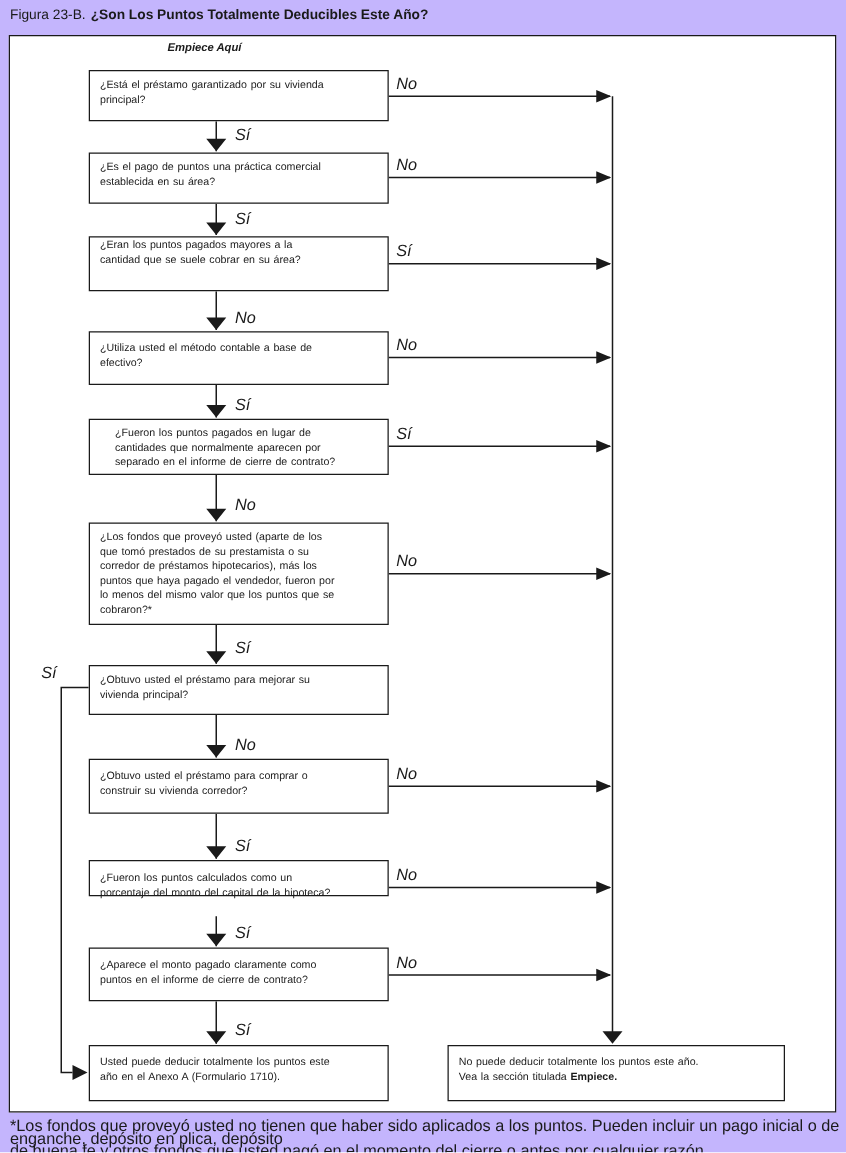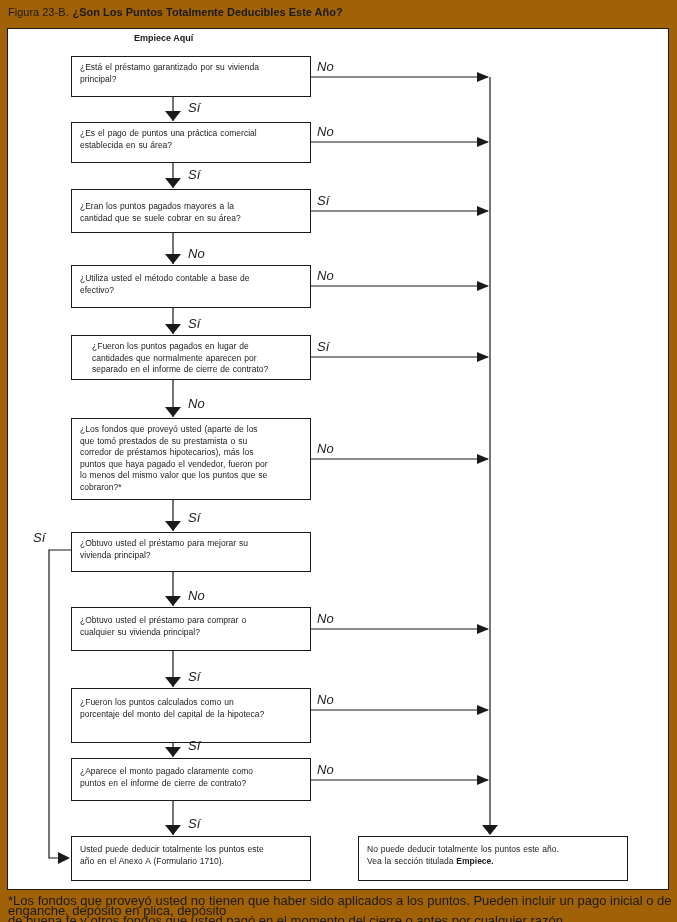--- a/index.html
+++ b/index.html
@@ -1,39 +1,39 @@
 <!DOCTYPE html>
 <html><head>
 <meta charset="utf-8">
 <style>
   html,body{margin:0;padding:0;background:#fff;}
   .page{
-    position:relative;width:677px;height:922px;background:#a16207;
+    position:relative;width:677px;height:922px;background:#c4b5fd;
     font-family:"Liberation Sans", sans-serif;color:#1a1a1a;overflow:hidden;
   }
   .title{position:absolute;left:8px;top:6px;font-size:11px;white-space:nowrap;}
   .title .prefix{font-weight:normal;margin-right:4px;}
   .title .main{font-weight:bold;}
   .frame{position:absolute;left:7px;top:28px;width:662px;height:862px;border:1px solid #1a1a1a;box-sizing:border-box;background:#fff;}
   svg.connectors{position:absolute;left:0;top:0;width:677px;height:922px;pointer-events:none;}
-  .start{position:absolute;left:134px;top:33px;font-size:9px;font-weight:bold;}
+  .start{position:absolute;left:134px;top:33px;font-size:9px;font-weight:bold;font-style:italic;}
   .qbox{
     position:absolute;left:71px;width:240px;border:1px solid #1a1a1a;box-sizing:border-box;
     background:#fff;font-size:8.5px;line-height:11.6px;padding:5px 6px 0 8px;
     white-space:pre-line;word-spacing:0.6px;
   }
   .b1{top:56px;height:41px;}
   .b2{top:122px;height:41px;}
-  .b3{top:189px;height:44px;padding-top:11px;}
+  .b3{top:189px;height:44px;padding-top:0;}
   .b4{top:265px;height:43px;padding-top:7px;}
   .b5{top:335px;height:45px;padding-left:20px;}
   .b6{top:418px;height:82px;}
   .b7{top:532px;height:40px;}
   .b8{top:607px;height:44px;padding-top:7px;}
-  .b9{top:688px;height:55px;padding-top:8px;}
+  .b9{top:688px;height:29px;padding-top:8px;}
   .b10{top:758px;height:43px;padding-top:7px;}
   .tL{top:836px;height:45px;padding-top:7px;}
   .tR{left:358px;width:270px;top:836px;height:45px;padding-top:7px;}
   .tR .bold{font-weight:bold;}
   .lbl{position:absolute;font-size:13px;font-style:italic;white-space:nowrap;}
   .footnote{
     position:absolute;left:8px;top:896px;width:664px;font-size:13px;line-height:10px;
     white-space:pre-line;color:#1a1a1a;
   }
 </style>
@@ -78,21 +78,21 @@
 separado en el informe de cierre de contrato?</div>
   <div class="qbox b6">¿Los fondos que proveyó usted (aparte de los
 que tomó prestados de su prestamista o su
 corredor de préstamos hipotecarios), más los
 puntos que haya pagado el vendedor, fueron por
 lo menos del mismo valor que los puntos que se
 cobraron?*</div>
   <div class="qbox b7">¿Obtuvo usted el préstamo para mejorar su
 vivienda principal?</div>
   <div class="qbox b8">¿Obtuvo usted el préstamo para comprar o
-cualquier su vivienda principal?</div>
+construir su vivienda corredor?</div>
   <div class="qbox b9">¿Fueron los puntos calculados como un
 porcentaje del monto del capital de la hipoteca?</div>
   <div class="qbox b10">¿Aparece el monto pagado claramente como
 puntos en el informe de cierre de contrato?</div>
 
   <div class="qbox tL">Usted puede deducir totalmente los puntos este
 año en el Anexo A (Formulario 1710).</div>
   <div class="qbox tR"><span>No puede deducir totalmente los puntos este año.
 Vea la sección titulada </span><span class="bold">Empiece.</span></div>
 

